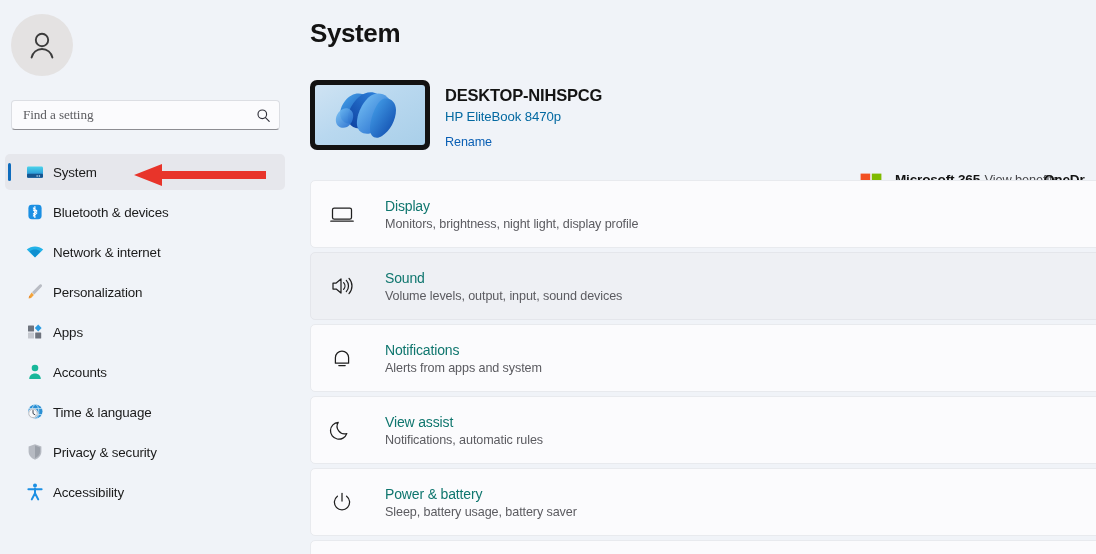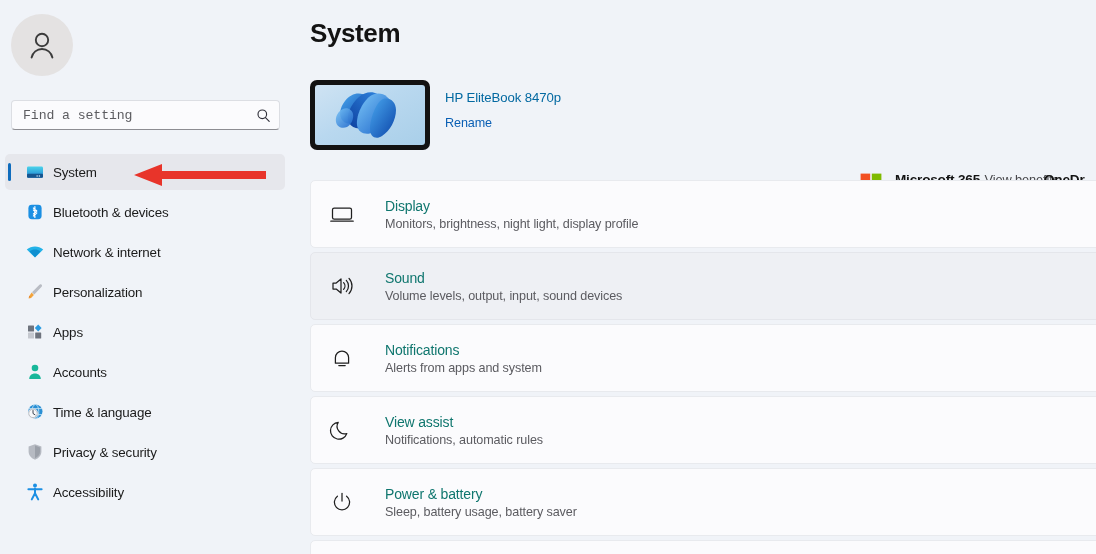--- a/index.html
+++ b/index.html
@@ -54,21 +54,21 @@
     border-radius: 4px;
     display: flex;
     align-items: center;
     padding: 0 8px 0 11px;
   }
   .search-box input {
     flex: 1;
     border: 0;
     outline: 0;
     background: transparent;
-    font-family: Liberation Mono, monospace;
+    font-family: Liberation Serif, serif;
     font-size: 13.2px;
     color: #1b1b1b;
     letter-spacing: -0.1px;
   }
   .search-box input::placeholder { color: #5c5c60; opacity: 1; }
   .search-icon { flex: 0 0 auto; line-height: 0; }
 
   #navlist {
     position: absolute;
     left: 5px; top: 154px;
@@ -442,20 +442,21 @@
             <path d="M30 16c6-8 16-10 22-4 5 5 3 14-3 20-6 6-16 9-21 4-5-5-3-14 2-20z" fill="url(#bl1)"></path>
             <path d="M44 12c8-7 19-6 23 2 4 8-2 19-11 25-8 6-18 6-22-1-4-7 2-19 10-26z" fill="url(#bl2)"></path>
             <path d="M57 10c9-4 18 1 19 10 1 10-7 22-17 27-8 4-16 1-17-7-1-10 6-25 15-30z" fill="url(#bl3)"></path>
             <path d="M68 14c7-2 13 3 13 11 0 10-6 21-14 26-6 4-12 1-12-7 0-10 6-27 13-30z" fill="url(#bl1)"></path>
             <path d="M28 24c-5 2-8 8-7 13 1 5 6 7 11 5 4-2 7-8 6-13-1-4-5-7-10-5z" fill="url(#bl3)" opacity="0.9"></path>
           </svg>
         </div>
       </div>
 
       <div class="device-meta">
+        <div class="device-name">DESKTOP-NIHSPCG</div>
         <div class="device-model">HP EliteBook 8470p</div>
         <div class="device-rename">Rename</div>
       </div>
 
       <div class="acct" id="acct-m365">
         <span class="acct-icon">
           <svg width="22" height="22" viewBox="0 0 22 22">
             <rect x="0.6" y="0.6" width="9.6" height="9.6" fill="#f25022"></rect>
             <rect x="11.8" y="0.6" width="9.6" height="9.6" fill="#7fba00"></rect>
             <rect x="0.6" y="11.8" width="9.6" height="9.6" fill="#00a4ef"></rect>

